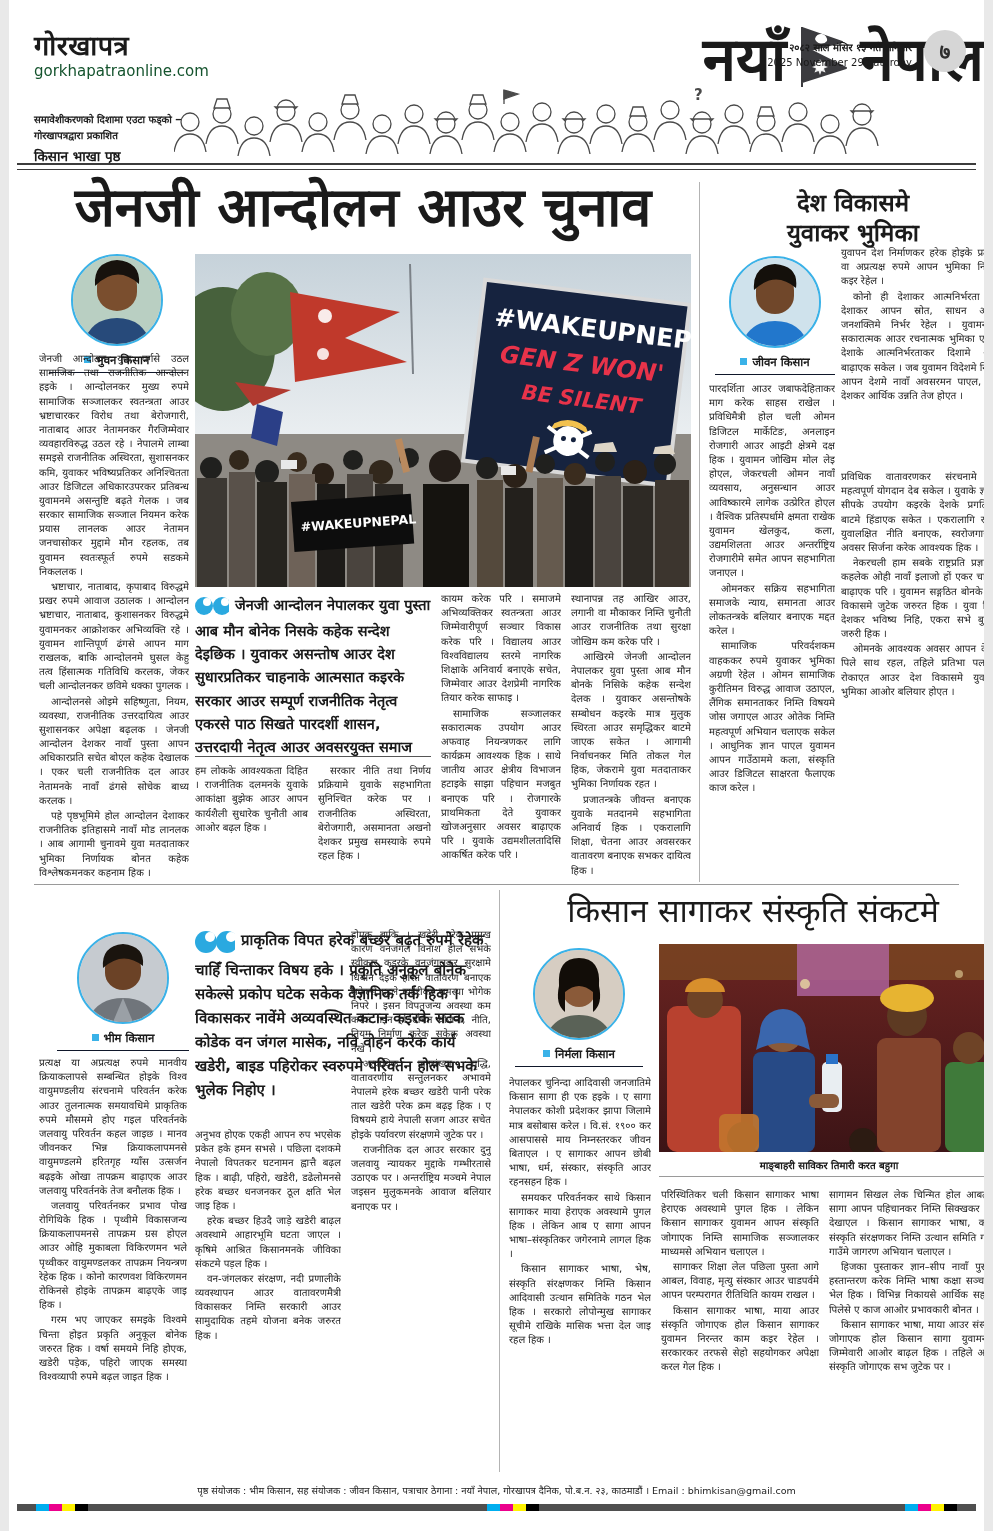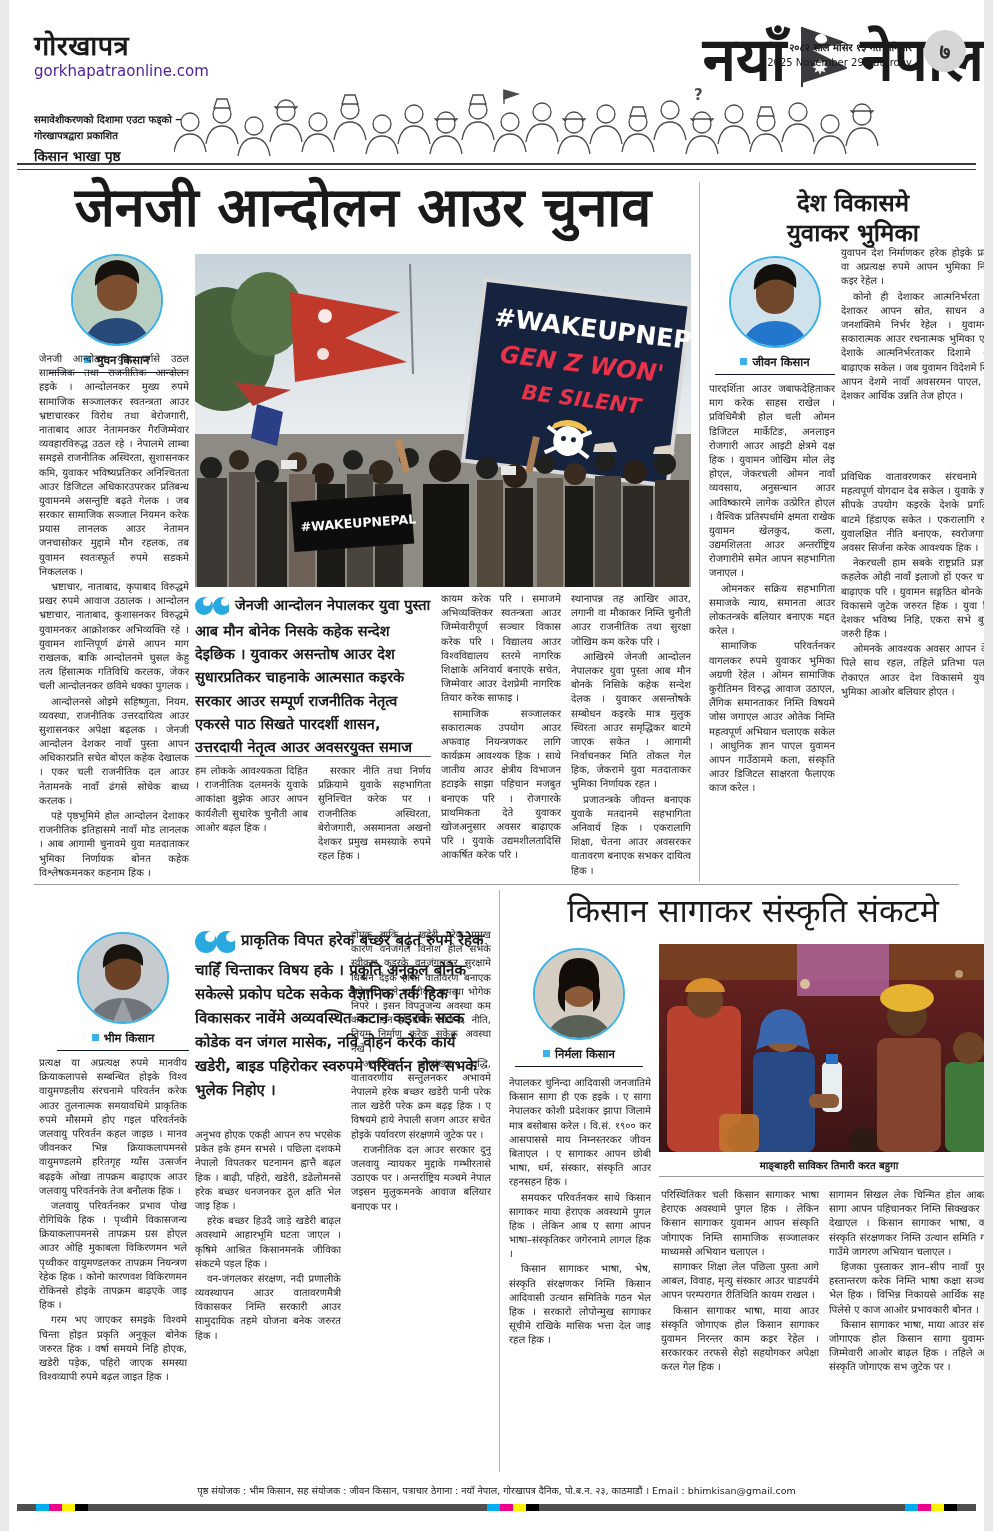--- a/index.html
+++ b/index.html
@@ -2,21 +2,21 @@
 <html><head>
 <meta charset="utf-8">
 <style>
   html,body{margin:0;padding:0;background:#e9e9e9;}
   .page{position:relative;width:975px;height:1531px;background:#ffffff;margin:0 auto;
         font-family:"DejaVu Sans",sans-serif;color:#1a1a1a;overflow:hidden;}
   .abs{position:absolute;}
 
   
   .logo-title{left:25px;top:26px;font-size:27px;font-weight:bold;letter-spacing:.5px;}
-  .logo-url{left:25px;top:62px;font-size:15px;color:#4c1d95;}
+  .logo-url{left:25px;top:62px;font-size:15px;color:#14532d;}
   .masthead{left:0;right:0;top:26px;display:flex;justify-content:flex-end;align-items:center;gap:12px;}
   .masthead .word{font-size:60px;font-weight:bold;line-height:1;}
   .dateblock{right:72px;top:40px;text-align:right;font-size:10px;line-height:1.5;margin-left:12px;}
   .dateblock .np{font-weight:bold;}
   .pagecircle{right:18px;top:30px;width:42px;height:42px;border-radius:50%;background:#d6d6d6;
               display:flex;align-items:center;justify-content:center;font-size:21px;font-weight:bold;color:#2e2e2e;}
   .tagline{left:25px;top:112px;font-size:10px;font-weight:bold;line-height:1.55;color:#222;}
   .pagelabel{left:25px;top:147px;font-size:13.5px;font-weight:bold;}
   .crowdband{left:165px;top:88px;width:705px;height:72px;}
   .dblrule{left:8px;right:8px;top:163px;height:4px;border-top:2px solid #3c3c3c;border-bottom:1px solid #3c3c3c;}
@@ -319,21 +319,21 @@
       </div>
   </div>
 
   <div class="abs jtext right-lead">
       <p>युवापन देश निर्माणकर हरेक होइके प्रत्यक्ष वा अप्रत्यक्ष रुपमे आपन भुमिका निर्वाह कइर रेहेल ।</p>
       <p>कोनो ही देशाकर आत्मनिर्भरता ओ देशाकर आपन स्रोत, साधन आउर जनशक्तिमे निर्भर रेहेल । युवामनकर सकारात्मक आउर रचनात्मक भुमिका एकरा देशाके आत्मनिर्भरताकर दिशामे आगे बाढ़ाएक सकेल । जब युवामन विदेशमे निहि, आपन देशमे नावाँ अवसरमन पाएल, तब देशकर आर्थिक उन्नति तेज होएत ।</p>
     </div>
   <div class="abs jtext right-col1">
       <p>पारदर्शिता आउर जबाफदेहिताकर माग करेक साहस राखेल । प्रविधिमैत्री होल चली ओमन डिजिटल मार्केटिङ, अनलाइन रोजगारी आउर आइटी क्षेत्रमे दक्ष हिक । युवामन जोखिम मोल लेइ होएल, जेकरचली ओमन नावाँ व्यवसाय, अनुसन्धान आउर आविष्कारमे लागेक उत्प्रेरित होएल । वैश्विक प्रतिस्पर्धामे क्षमता राखेक युवामन खेलकुद, कला, उद्यमशिलता आउर अन्तर्राष्ट्रिय रोजगारीमे समेत आपन सहभागिता जनाएल ।</p>
       <p>ओमनकर सक्रिय सहभागिता समाजके न्याय, समानता आउर लोकतन्त्रके बलियार बनाएक मद्दत करेल ।</p>
-      <p>सामाजिक परिवर्तनकर वागलकर रुपमे युवाकर भुमिका अग्रणी रेहेल । ओमन सामाजिक कुरीतिमन विरुद्ध आवाज उठाएल, लैंगिक समानताकर निम्ति विषयमे जोस जगाएल आउर ओतेक निम्ति महत्वपूर्ण अभियान चलाएक सकेल । आधुनिक ज्ञान पाएल युवामन आपन गाउँठाममे कला, संस्कृति आउर डिजिटल साक्षरता फैलाएक काज करेल ।</p>
+      <p>सामाजिक परिवर्दशकम वाहककर रुपमे युवाकर भुमिका अग्रणी रेहेल । ओमन सामाजिक कुरीतिमन विरुद्ध आवाज उठाएल, लैंगिक समानताकर निम्ति विषयमे जोस जगाएल आउर ओतेक निम्ति महत्वपूर्ण अभियान चलाएक सकेल । आधुनिक ज्ञान पाएल युवामन आपन गाउँठाममे कला, संस्कृति आउर डिजिटल साक्षरता फैलाएक काज करेल ।</p>
     </div>
   <div class="abs jtext right-col2">
       <p>प्रविधिक वातावरणकर संरचनामे ही महत्वपूर्ण योगदान देब सकेल । युवाके ज्ञान–सीपके उपयोग कइरके देशके प्रगतिकर बाटमे हिंडाएक सकेत । एकरालागि राज्य युवालक्षित नीति बनाएक, स्वरोजगारकर अवसर सिर्जना करेक आवश्यक हिक ।</p>
       <p>नेकरचली हाम सबके राष्ट्रप्रति प्रज्ञाएके कहलेक ओही नावाँ इलाजो हों एकर चाहना बाढ़ाएक परि । युवामन सङ्गठित बोनके देश विकासमे जुटेक जरुरत हिक । युवा विना देशकर भविष्य निहि, एकरा सभे बुझेक जरुरी हिक ।</p>
       <p>ओमनके आवश्यक अवसर आपन देशमे पिले साथ रहल, तहिले प्रतिभा पलायन रोकाएत आउर देश विकासमे युवाकर भुमिका आओर बलियार होएत ।</p>
     </div>
 
   <div class="abs hrule hdiv-mid"></div>
 
 

